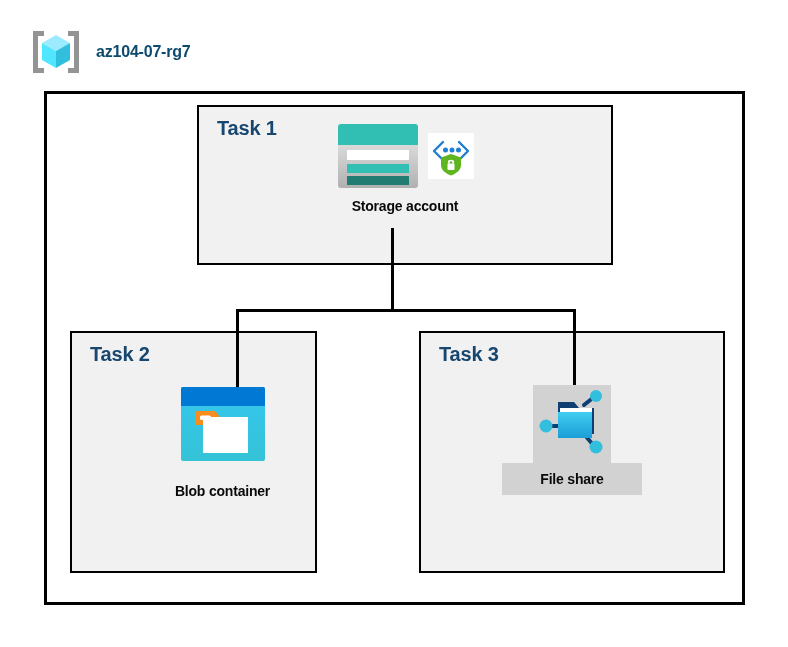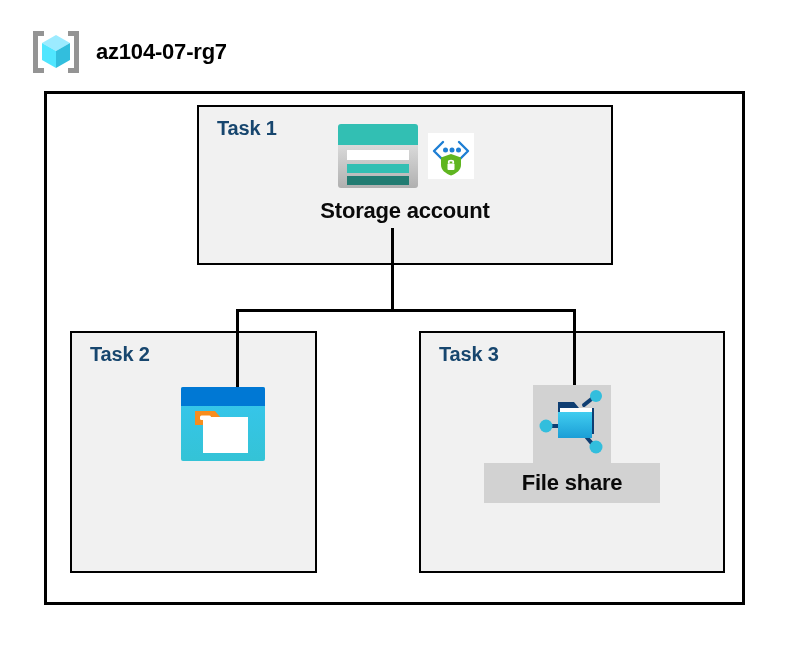--- a/index.html
+++ b/index.html
@@ -26,23 +26,23 @@
     align-items: center;
     gap: 14px;
   }
   #rg-icon {
     width: 52px;
     height: 48px;
     position: relative;
     flex: 0 0 auto;
   }
   #rg-title {
-    font-size: 22px;
+    font-size: 16px;
     font-weight: bold;
-    color: #000000;
+    color: #0c4a6e;
     letter-spacing: -0.2px;
     white-space: nowrap;
   }
 
   
   #rg-container {
     position: absolute;
     left: 44px;
     top: 91px;
     width: 701px;
@@ -75,21 +75,21 @@
   }
 
   
   .node {
     position: absolute;
     display: flex;
     flex-direction: column;
     align-items: center;
   }
   .node-caption {
-    font-size: 22px;
+    font-size: 14px;
     font-weight: bold;
     color: #0a0a0a;
     white-space: nowrap;
     letter-spacing: -0.2px;
   }
 
   
   #node-storage { left: 197px; top: 120px; width: 416px; }
   #storage-icons {
     display: flex;
@@ -225,20 +225,21 @@
       <rect x="2" y="2" width="84" height="74" rx="2" fill="url(#blobBody)"></rect>
       <rect x="2" y="2" width="84" height="18" rx="2" fill="#0078d4"></rect>
       <rect x="2" y="14" width="84" height="7" fill="#0078d4"></rect>
 
       <path d="M16 26 L36 26 L42 33 L36 40 L16 40 Z" fill="#f78d1e"></path>
       <rect x="21" y="30.5" width="11" height="4.5" rx="1.5" fill="#ffffff"></rect>
 
       <rect x="24" y="32" width="45" height="36" fill="#ffffff"></rect>
     </svg>
   </span>
+  <span class="node-caption">Blob container</span>
 </div>
 
 <div id="node-fileshare" class="node">
   <div id="fileshare-icon-wrap">
     <span>
       <svg class="icon-svg" width="72" height="72" viewBox="0 0 72 72" xmlns="http://www.w3.org/2000/svg">
         <defs>
           <linearGradient id="fsFolder" x1="0" y1="0" x2="0" y2="1">
             <stop offset="0" stop-color="#41cdf0"></stop>
             <stop offset="1" stop-color="#1b9ed6"></stop>

